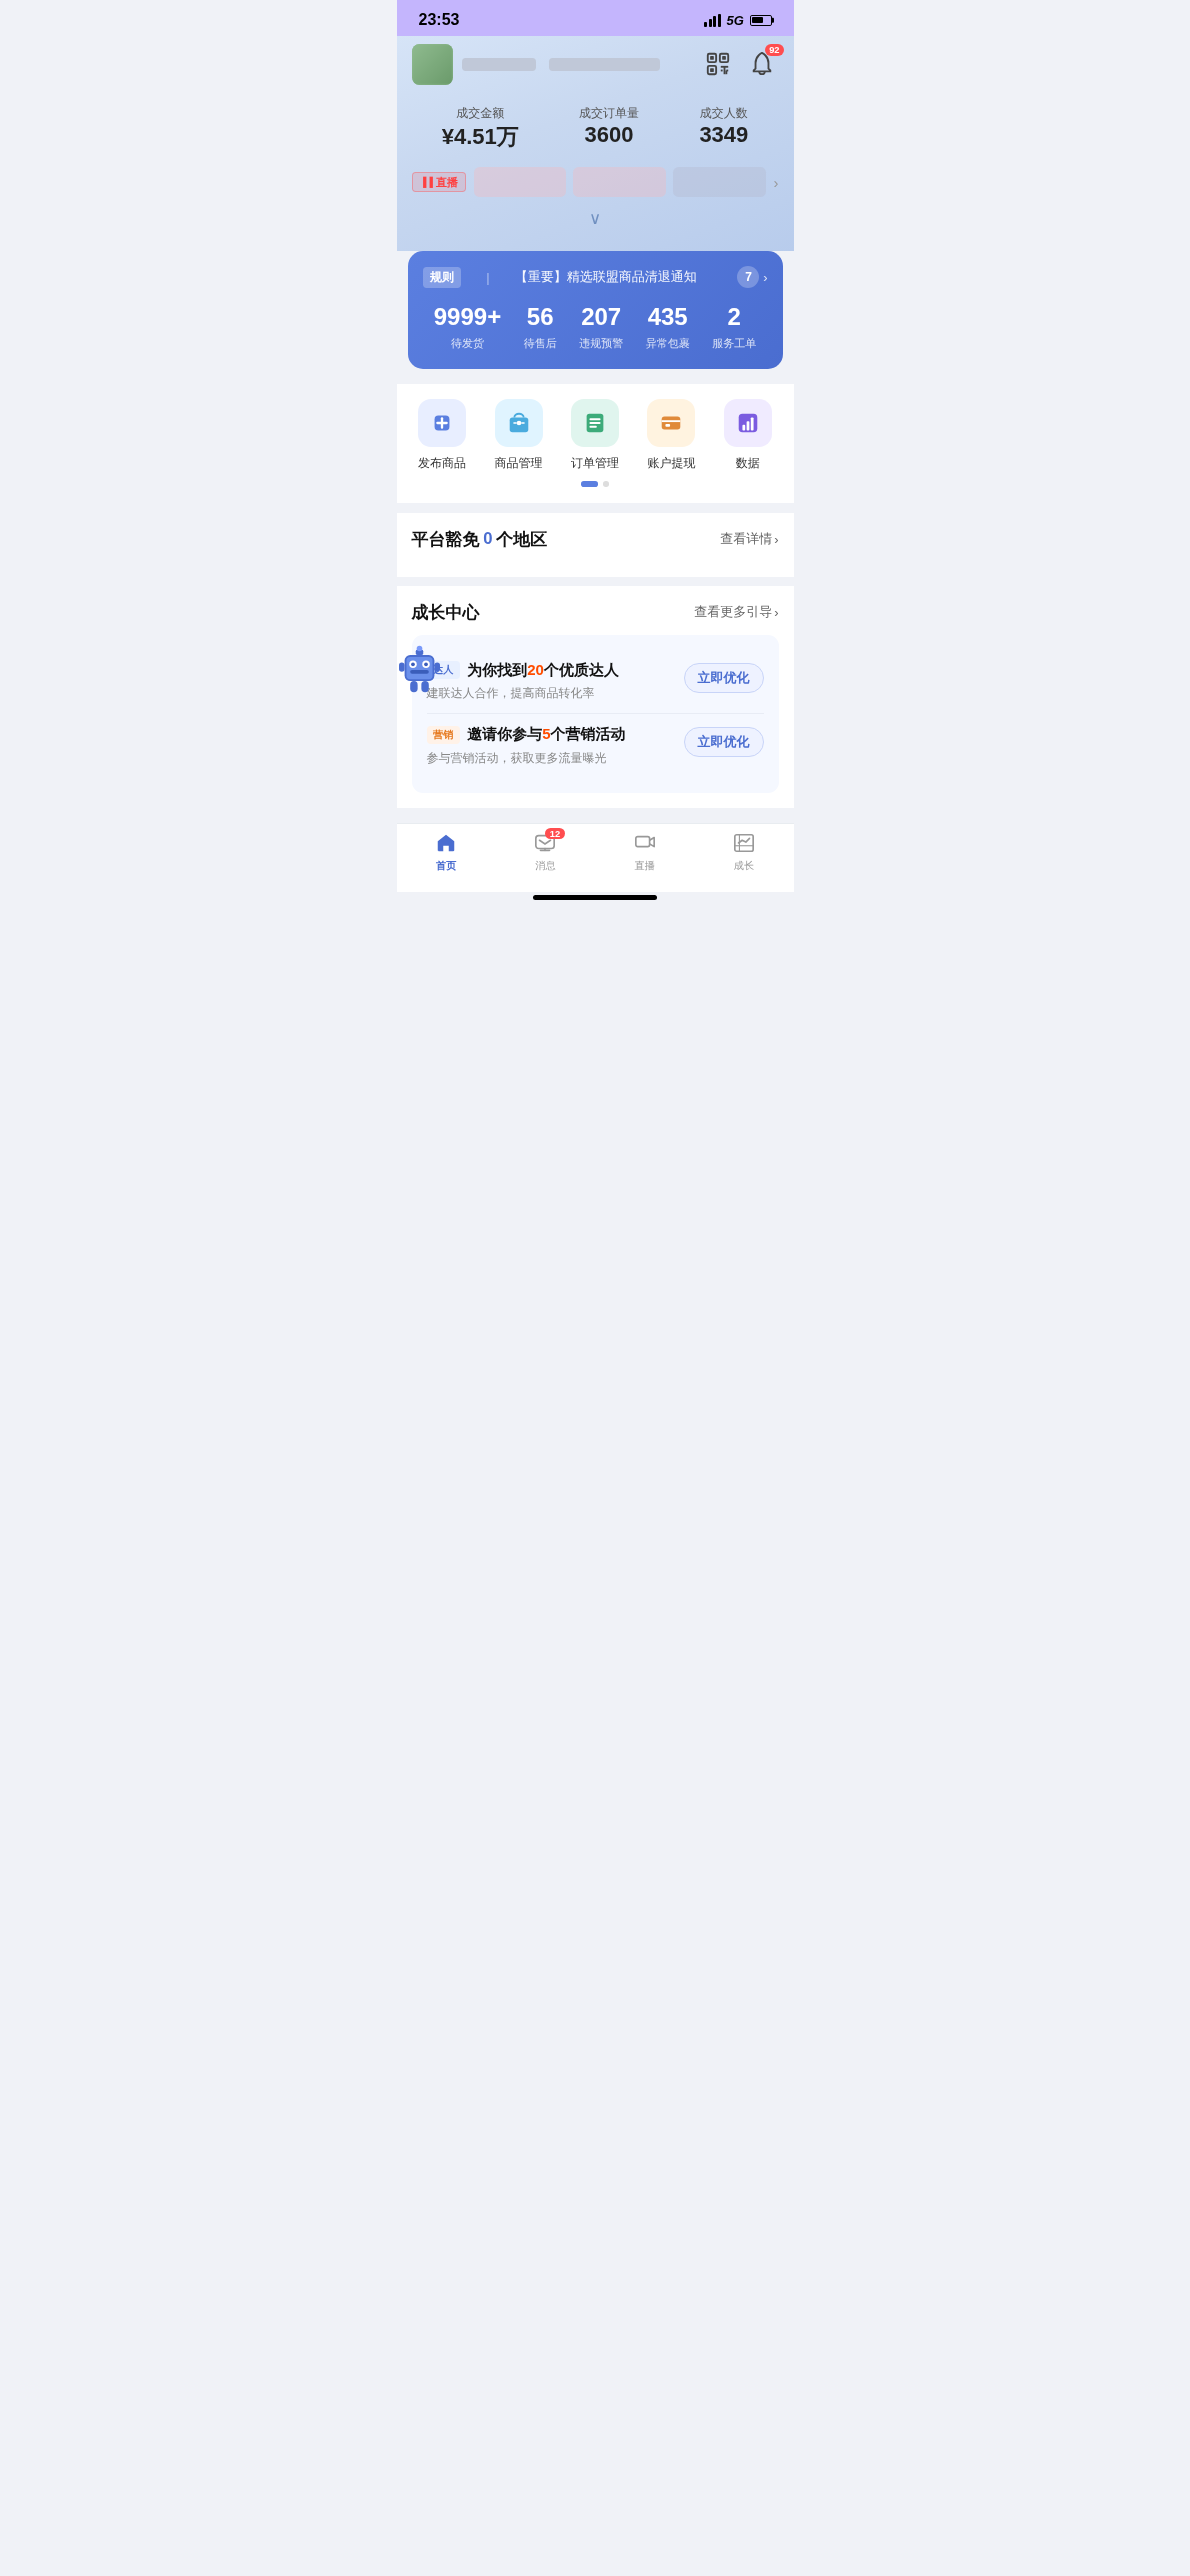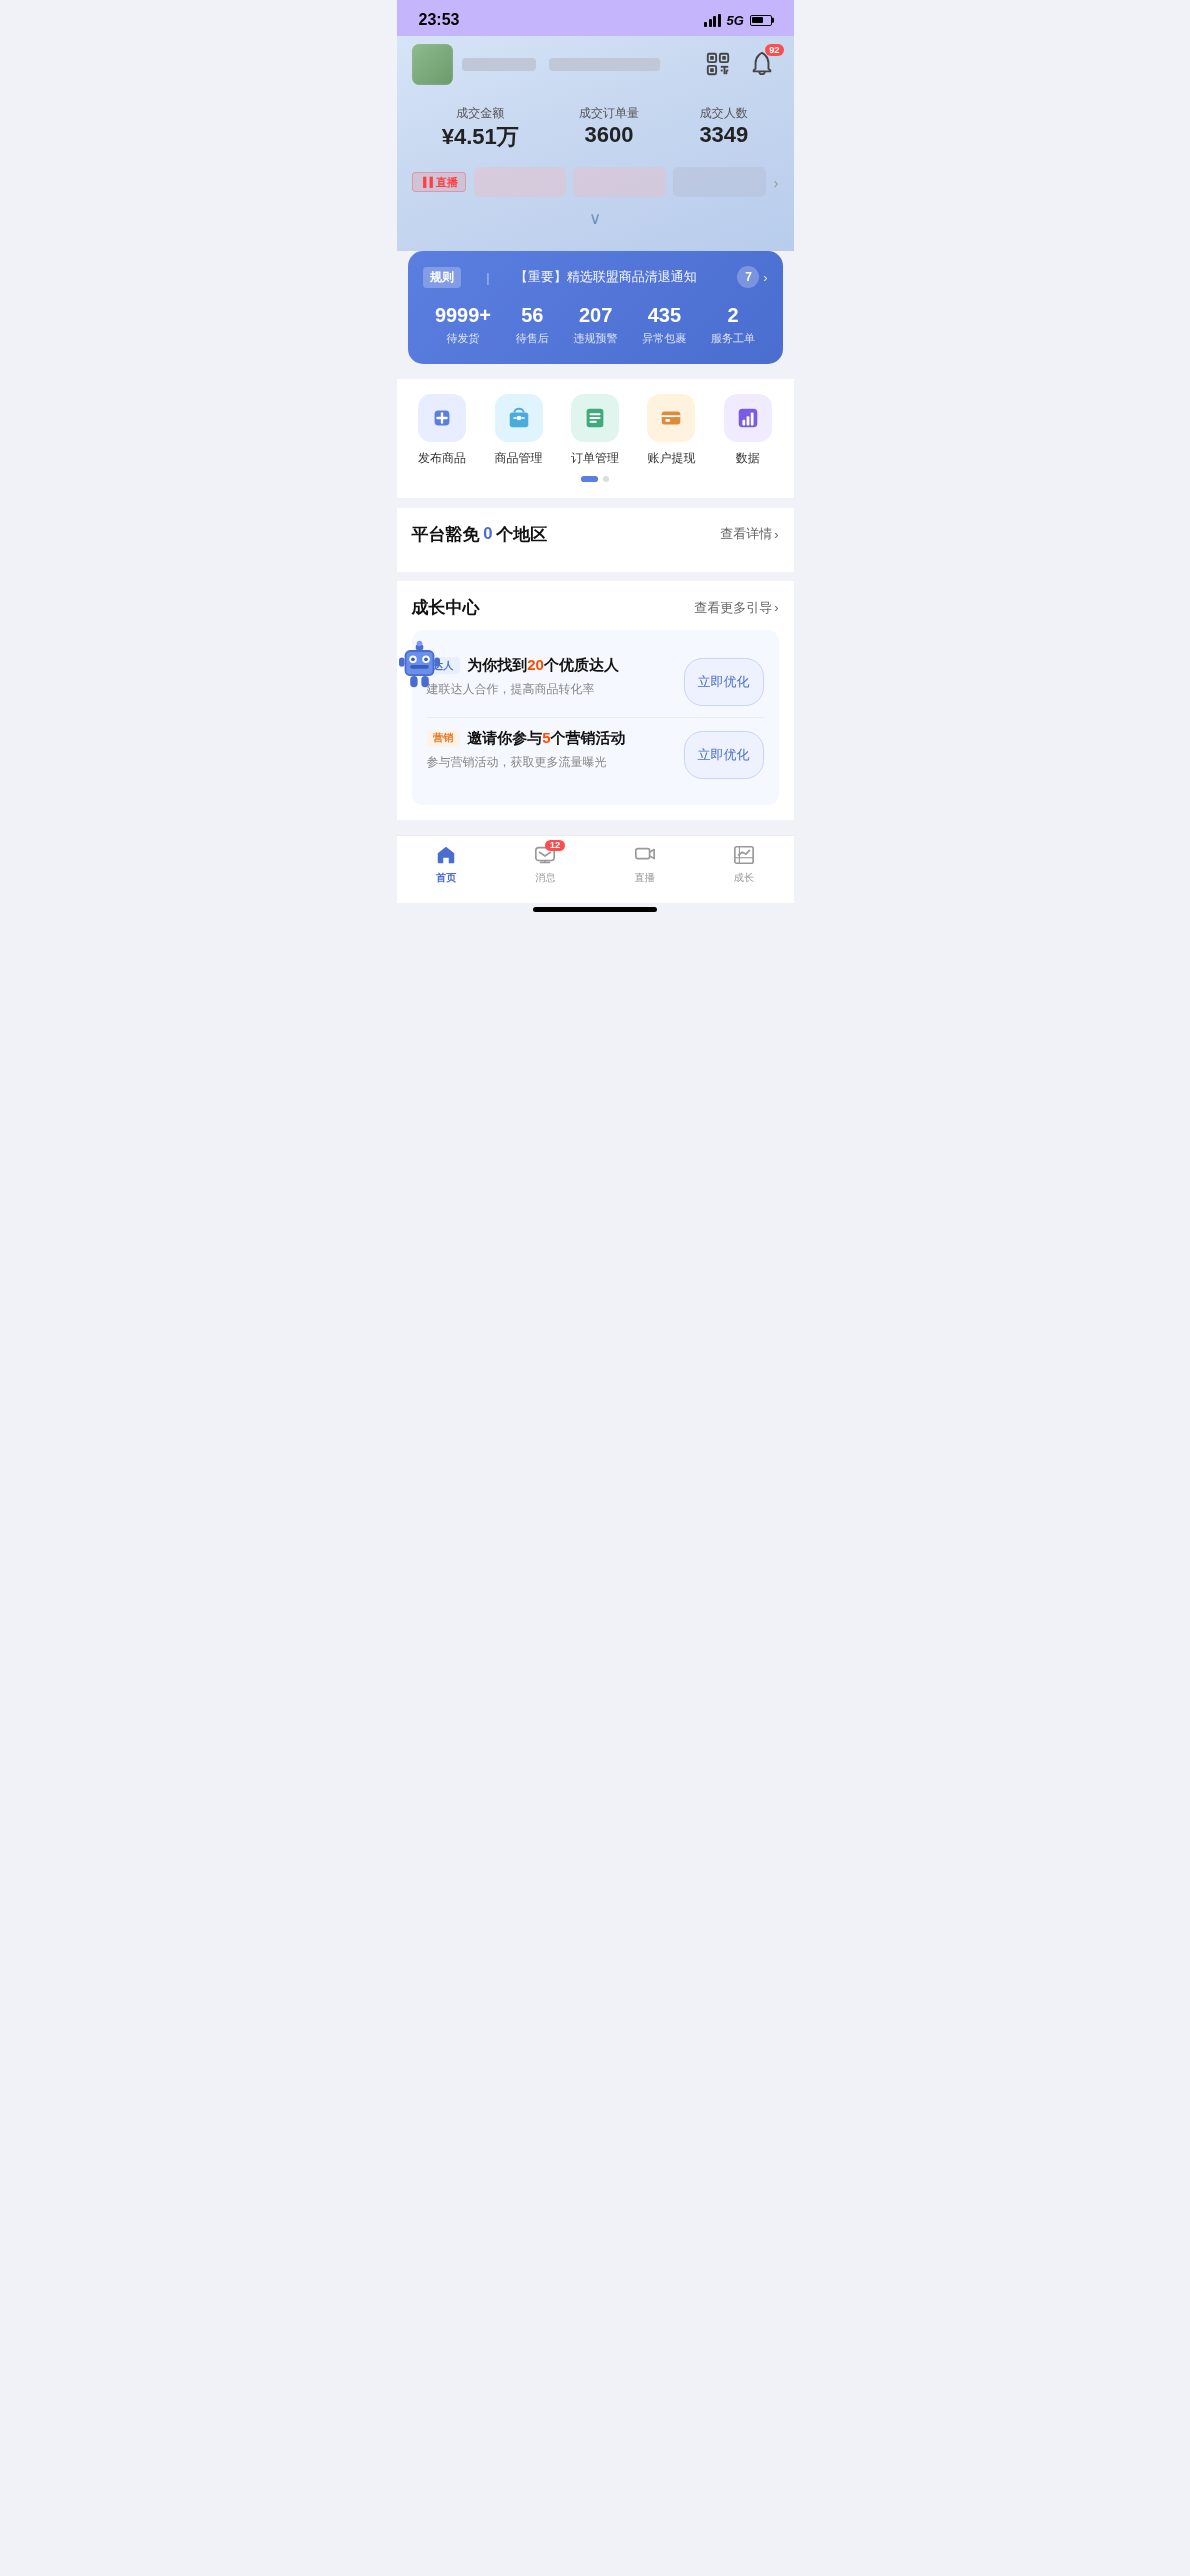--- a/index.html
+++ b/index.html
@@ -301,21 +301,21 @@
     .notice-stats-row {
       display: flex;
       justify-content: space-around;
     }
 
     .notice-stat {
       text-align: center;
     }
 
     .notice-stat-value {
-      font-size: 20px;
+      font-size: 24px;
       font-weight: 700;
       color: #fff;
       line-height: 1.2;
     }
 
     .notice-stat-label {
       font-size: 11px;
       color: rgba(255,255,255,0.8);
       margin-top: 3.7px;
     }
@@ -483,23 +483,23 @@
     .growth-item-desc {
       font-size: 12px;
       color: #888;
     }
 
     .optimize-btn {
       background: #eef2ff;
       color: #4a6dd0;
       border: 0.9px solid #c8d4f8;
       border-radius: 18.5px;
-      padding: 14px 13px;
+      padding: 5px 13px;
       font-size: 13px;
-      font-weight: 400;
+      font-weight: 700;
       cursor: pointer;
       white-space: nowrap;
       flex-shrink: 0;
       margin-left: 11px;
       margin-top: 1.9px;
     }
 
     
     .bottom-nav {
       background: #fff;

